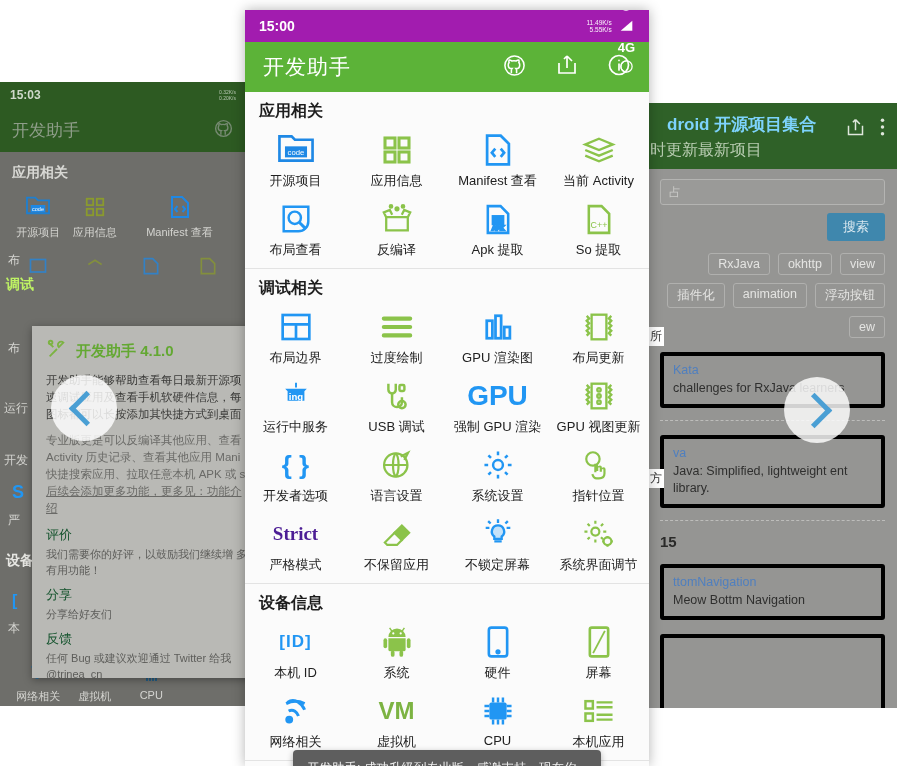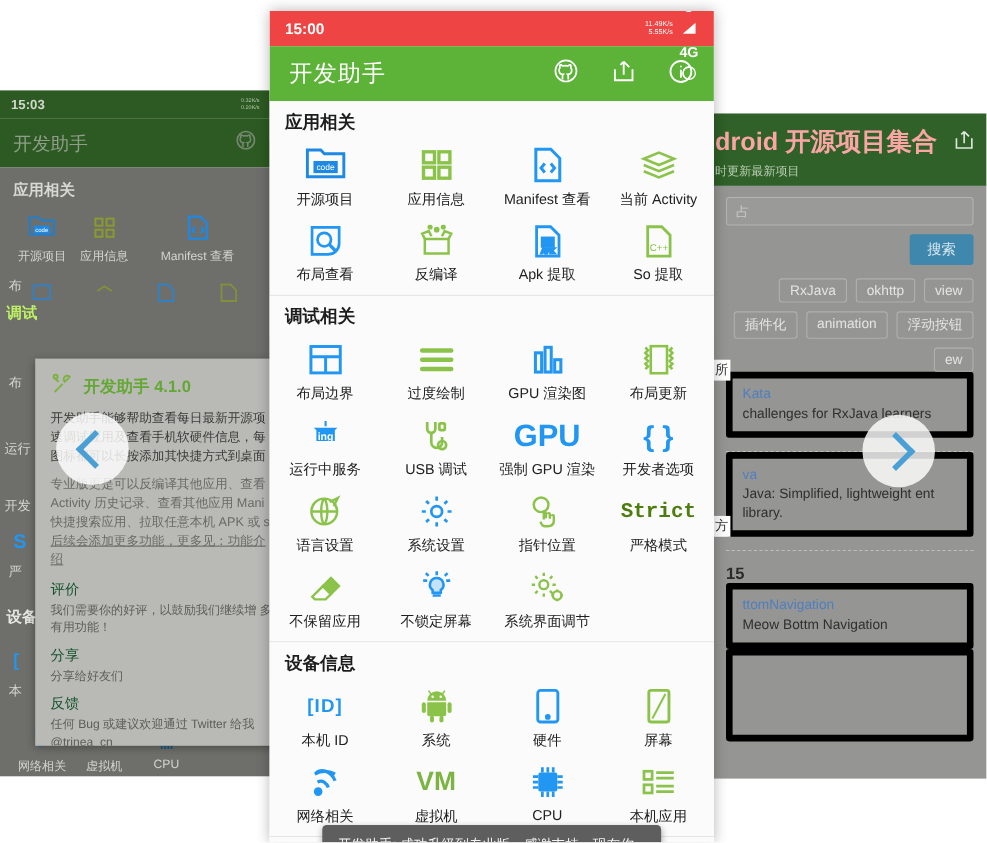--- a/index.html
+++ b/index.html
@@ -43,60 +43,60 @@
   #right-next{left:784px;top:377px;width:66px;height:66px;}
   .chev{width:20px;height:20px;border-top:5px solid #4a9fd4;border-right:5px solid #4a9fd4;}
   .chev.l{transform:rotate(-135deg);margin-left:5px;}
   .chev.r{transform:rotate(45deg);margin-right:5px;}
 
   
   #panel-right{left:648px;top:103px;width:249px;height:605px;}
   .rp-bar{height:66px;background:#2f6128;padding:10px 12px 0 0;box-sizing:border-box;
           display:flex;align-items:flex-start;}
   .rp-bar .tw{flex:1;padding-left:2px;}
-  .rp-bar .t1{color:#fca5a5;font-size:23px;font-weight:600;white-space:nowrap;}
-  .rp-bar .t2{color:#b9cdb2;font-size:11px;margin-top:4px;white-space:nowrap;}
+  .rp-bar .t1{color:#7dd3fc;font-size:17px;font-weight:600;white-space:nowrap;padding-left:17px;}
+  .rp-bar .t2{color:#b9cdb2;font-size:16px;margin-top:4px;white-space:nowrap;}
   .rp-bar .ic{color:#dfe7dc;margin-left:14px;margin-top:4px;}
   .rp-body{position:relative;background:#959593;height:539px;}
   .rp-in{position:relative;padding:10px 12px;}
   .rp-search{height:26px;border:1px solid #b4b4b2;border-radius:3px;background:#9a9a98;
              color:#c9c9c7;font-size:12px;display:flex;align-items:center;padding:0 8px;box-sizing:border-box;}
   .rp-btnrow{display:flex;justify-content:flex-end;margin-top:8px;}
   .rp-btn{background:#3f87ad;color:#dbe9f0;font-size:13px;padding:5px 16px;border-radius:3px;}
   .chips{display:flex;flex-wrap:wrap;gap:8px;margin-top:12px;justify-content:flex-end;}
   .chip{border:1px solid #b0b0ae;border-radius:3px;padding:3px 9px;font-size:12.5px;color:#e4e4e2;white-space:nowrap;}
-  .card{border:6px solid #000000;border-radius:3px;padding:7px 9px;}
+  .card{border:4px solid #000000;border-radius:3px;padding:7px 9px;margin-top:14px;}
   .card .ct{color:#4f7fbf;font-size:12.5px;}
   .card .cd{color:#2f2f2e;font-size:12.5px;line-height:17px;margin-top:3px;}
   .dots{border-top:1px dashed #bdbdbb;margin-top:12px;}
   .rp-h{color:#2a2a29;font-weight:700;font-size:15px;margin-top:12px;}
 
   
   #panel-center{left:245px;top:10px;width:404px;height:756px;box-shadow:0 0 12px rgba(0,0,0,.30);}
-  .cp-status{height:32px;background:#ef4444;color:#fff;display:flex;align-items:center;
+  .cp-status{height:32px;background:#a21caf;color:#fff;display:flex;align-items:center;
              padding:0 14px;box-sizing:border-box;font-size:14px;}
   .cp-status .t{flex:1;font-weight:600;}
   .cp-netsp{font-size:6.5px;line-height:7.5px;text-align:right;margin-right:6px;opacity:.95;}
   .cp-sysico{display:flex;align-items:center;gap:4px;flex-direction:column;}
   .cp-bar{height:50px;background:#5cb338;display:flex;align-items:center;padding:0 18px;box-sizing:border-box;}
   .cp-bar .ttl{color:#fff;font-size:21px;flex:1;letter-spacing:1px;}
   .cp-bar .ic{color:#fff;margin-left:28px;}
   .cp-body{background:#fbfbfb;height:674px;overflow:hidden;position:relative;}
   .cp-sec{font-size:16px;font-weight:700;color:#1d1d1d;padding:9px 0 6px 14px;background:#fbfbfb;}
   .cp-sep{height:1px;background:#e3e3e3;margin:2px 0 0;}
   .cp-grid{display:grid;grid-template-columns:repeat(4,1fr);}
   .cp-cell{text-align:center;padding:2px 0 7px;}
   .cp-ico{height:40px;display:flex;align-items:center;justify-content:center;}
   .cp-lb{font-size:13px;color:#212121;margin-top:2px;white-space:nowrap;}
 
   
   .toast{position:absolute;left:48px;top:658px;width:308px;background:#5e5e5e;color:#f2f2f2;
          border-radius:4px;padding:9px 14px;box-sizing:border-box;font-size:12.5px;line-height:19px;
          box-shadow:0 2px 6px rgba(0,0,0,.3);z-index:9;}
-  .mono-strict{color:#4d7c0f;font-weight:700;font-size:19px;font-family:Liberation Mono, monospace;}
+  .mono-strict{color:#4c1d95;font-weight:700;font-size:19px;font-family:Liberation Serif, serif;}
   .gpu-txt{color:#2196f3;font-weight:700;font-size:28px;}
   .vm-txt{color:#7cb342;font-weight:700;font-size:24px;font-family:"Liberation Sans",sans-serif;}
   .brace{color:#2196f3;font-weight:700;font-size:26px;}
   .id-txt{color:#2196f3;font-weight:700;font-size:17px;letter-spacing:1px;}
   .reddot{width:9px;height:9px;background:#f4433
 
 6;border-radius:50%;position:absolute;right:-3px;top:-3px;}
 </style>
 </head>
 <body>
@@ -535,20 +535,32 @@
             </svg>
         </div>
         <div class="cp-lb">USB 调试</div>
       </div>
       <div class="cp-cell">
         <div class="cp-ico">
             <span class="gpu-txt">GPU</span>
           </div>
         <div class="cp-lb">强制 GPU 渲染</div>
       </div>
+      <div class="cp-cell">
+        <div class="cp-ico">
+          <svg width="32" height="32" viewBox="0 0 26 26" fill="none" stroke="#8bc34a" stroke-width="1.9">
+              <rect x="7" y="3" width="12" height="20"></rect>
+              <circle cx="13" cy="8" r="1.4"></circle>
+              <circle cx="13" cy="13" r="1.4"></circle>
+              <circle cx="13" cy="18" r="1.4"></circle>
+              <path d="M3 4l2 2-2 2 2 2-2 2 2 2-2 2 2 2-2 2M23 4l-2 2 2 2-2 2 2 2-2 2 2 2-2 2 2 2"></path>
+            </svg>
+        </div>
+        <div class="cp-lb">GPU 视图更新</div>
+      </div>
 
       <div class="cp-cell">
         <div class="cp-ico">
             <span class="brace">{&nbsp;}</span>
           </div>
         <div class="cp-lb">开发者选项</div>
       </div>
       <div class="cp-cell">
         <div class="cp-ico">
           <svg width="32" height="32" viewBox="0 0 26 26" fill="none" stroke="#8bc34a" stroke-width="1.8">

